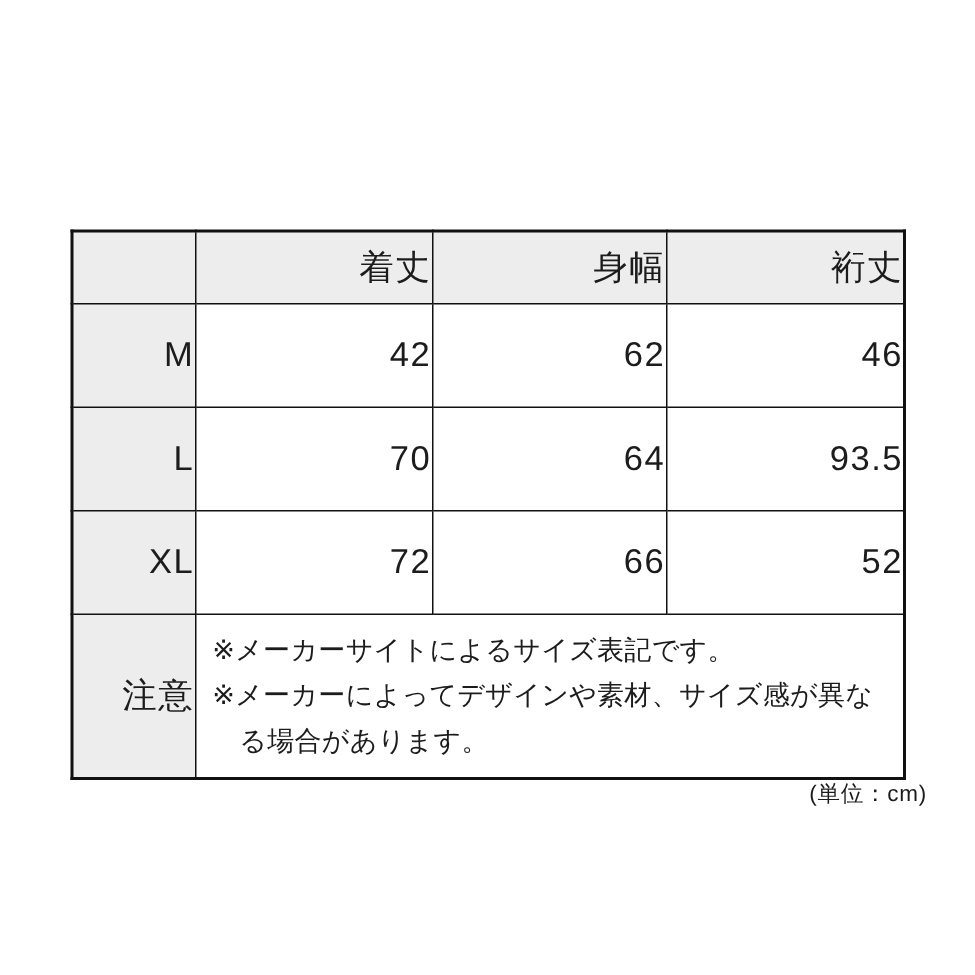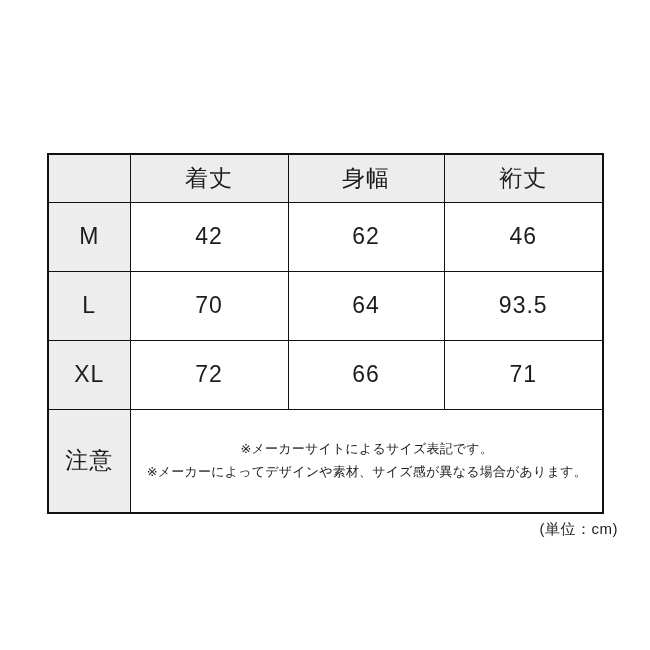--- a/index.html
+++ b/index.html
@@ -26,45 +26,44 @@
     width: 555px;
     border-collapse: collapse;
     table-layout: fixed;
     border: 2px solid #111111;
   }
   .size-table th,
   .size-table td {
     border: 1px solid #111111;
     font-weight: 400;
     font-size: 23px;
-    text-align: center;
+    text-align: right;
     vertical-align: middle;
     padding: 0;
     letter-spacing: 1px;
   }
   .size-table .shade {
     background: #ededed;
   }
   tr.header-row    { height: 48px; }
   tr.data-row      { height: 69px; }
   tr.notes-row     { height: 104px; }
   td.notes-cell {
     text-align: left;
     vertical-align: middle;
     padding: 8px 10px 8px 11px;
     letter-spacing: 0;
   }
   p.note {
     margin: 0;
-    font-size: 13px;
+    font-size: 18px;
     line-height: 1.72;
     text-indent: -1em;
     padding-left: 1em;
     letter-spacing: 0.2px;
-    text-align: center;
   }
   .unit-caption {
     position: absolute;
     top: 520px;
     right: 32px;
     font-size: 15px;
     letter-spacing: 0.5px;
     color: #1c1c1c;
   }
 </style>
@@ -98,21 +97,21 @@
       <tr class="data-row">
         <th class="shade">L</th>
         <td>70</td>
         <td>64</td>
         <td>93.5</td>
       </tr>
       <tr class="data-row">
         <th class="shade">XL</th>
         <td>72</td>
         <td>66</td>
-        <td>71</td>
+        <td>52</td>
       </tr>
       <tr class="notes-row">
         <th class="shade">注意</th>
         <td class="notes-cell" colspan="3">
           <p class="note">※メーカーサイトによるサイズ表記です。</p>
           <p class="note">※メーカーによってデザインや素材、サイズ感が異なる場合があります。</p>
         </td>
       </tr>
     </tbody>
   </table>

